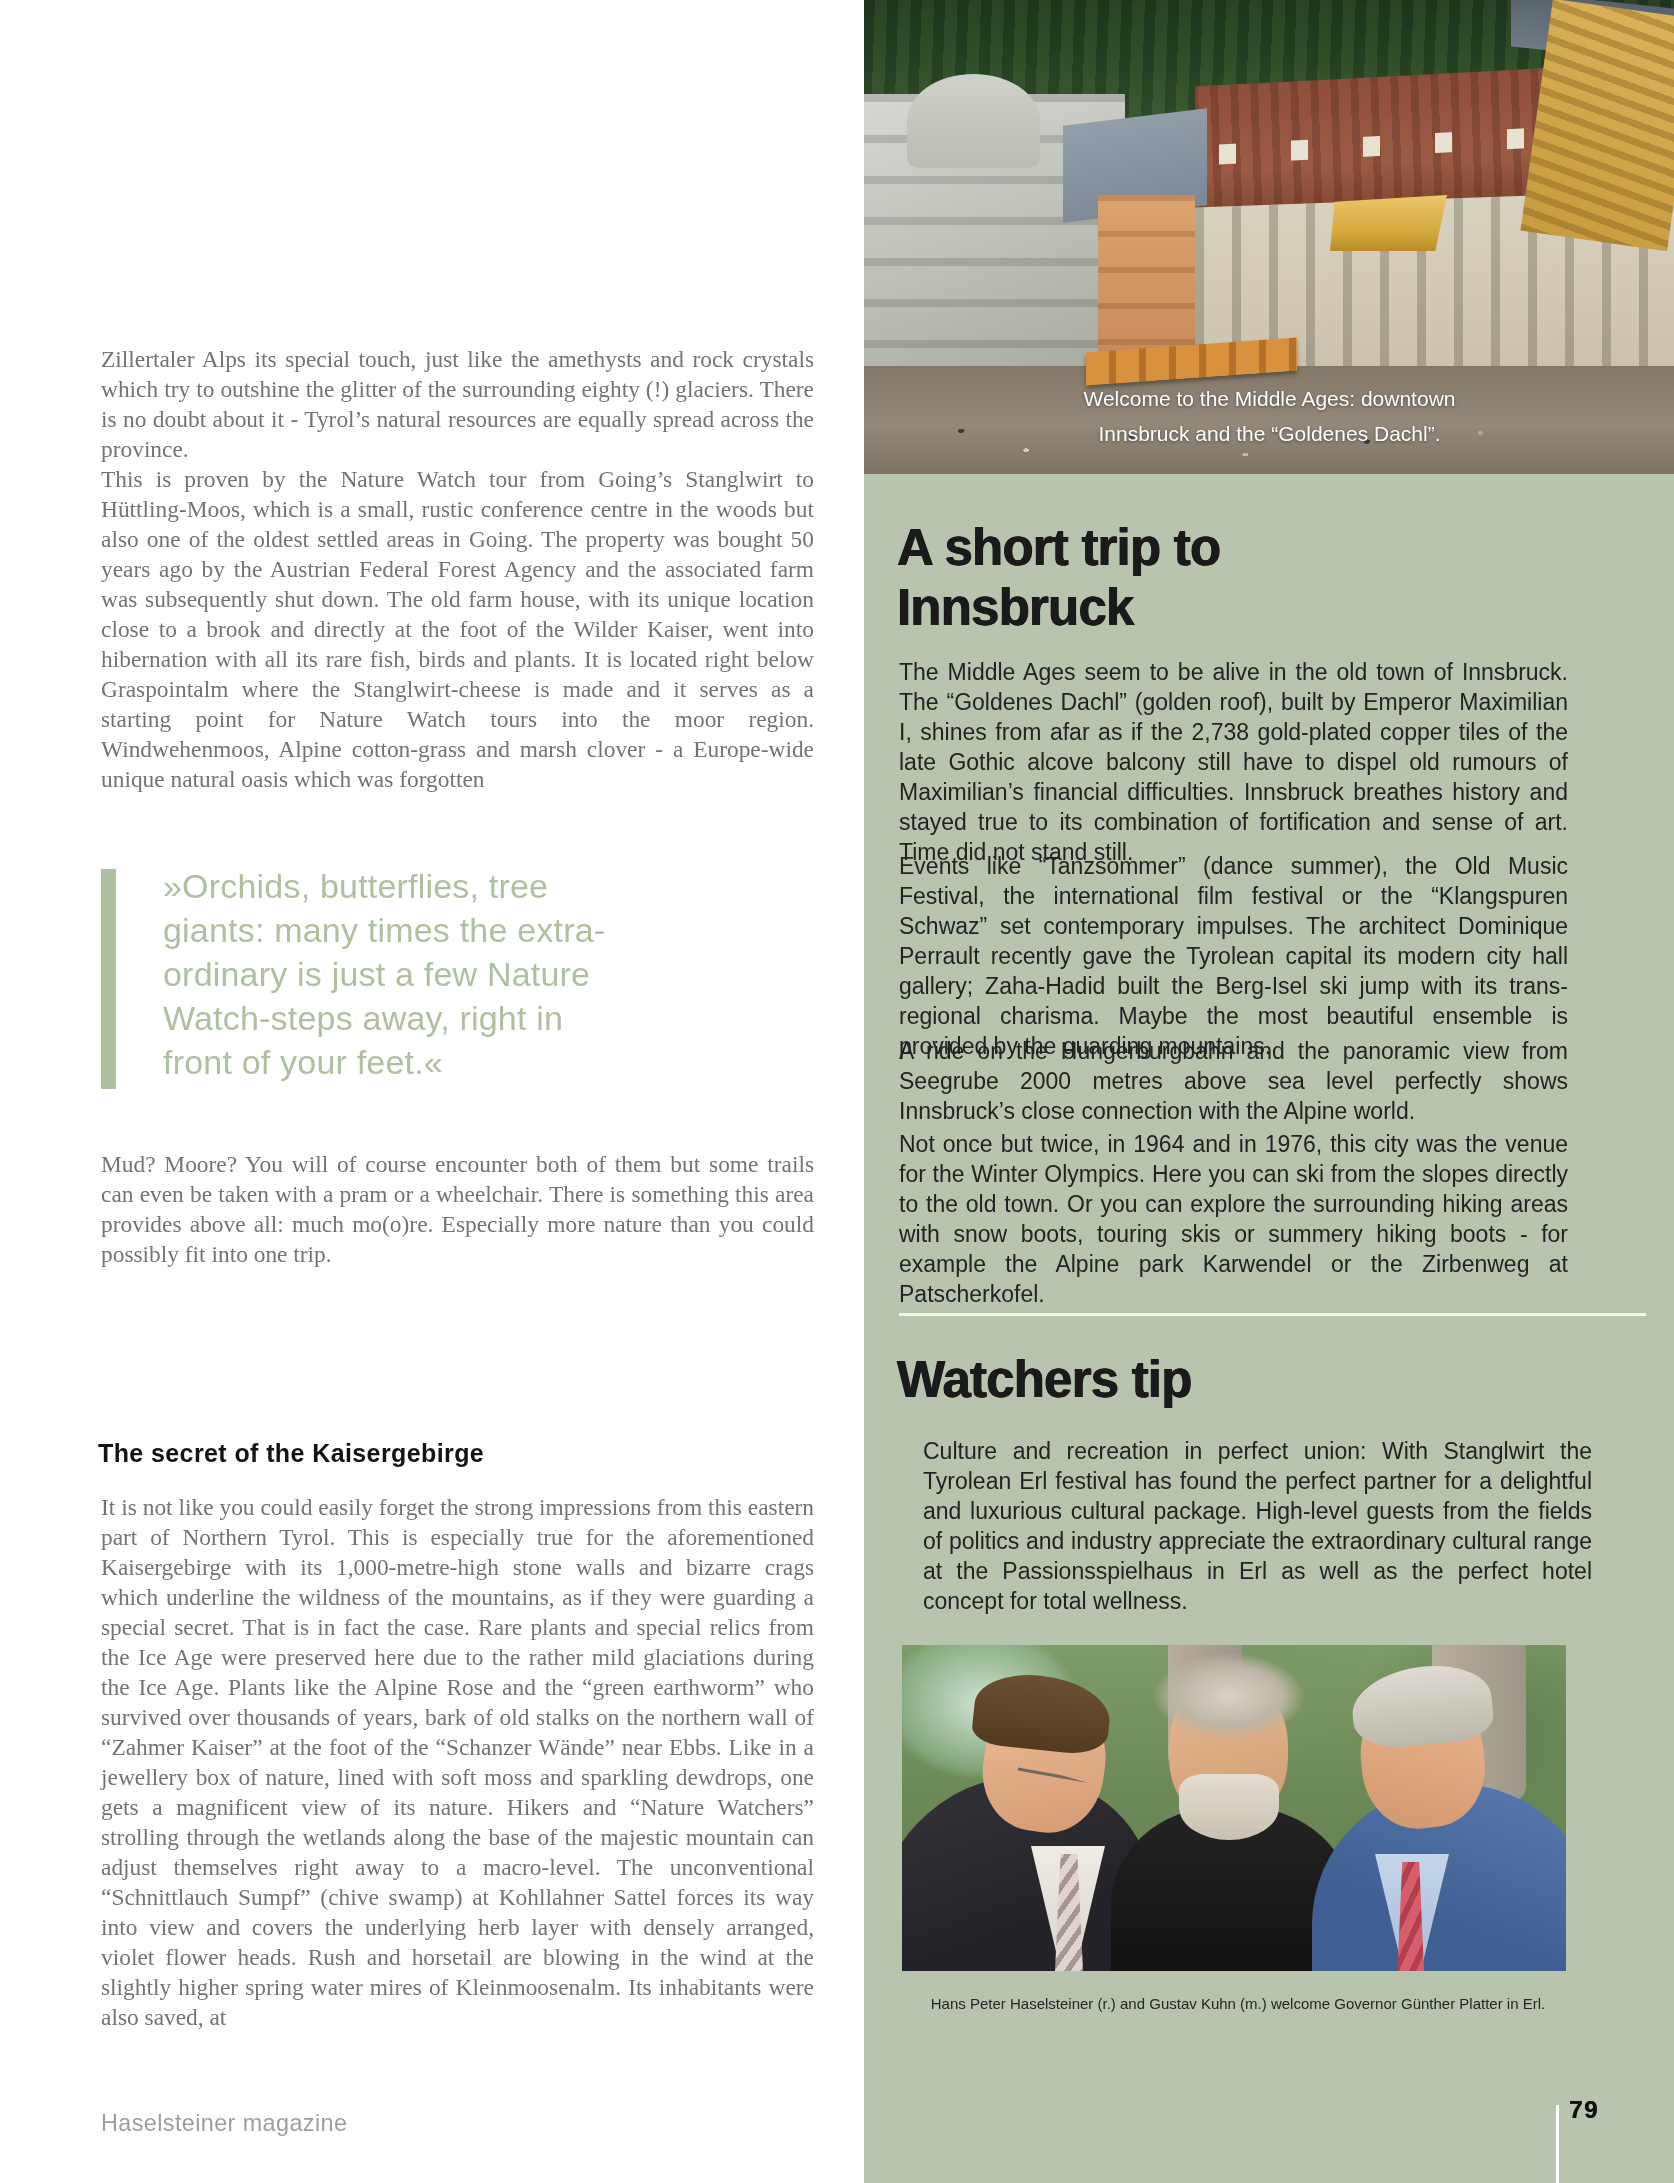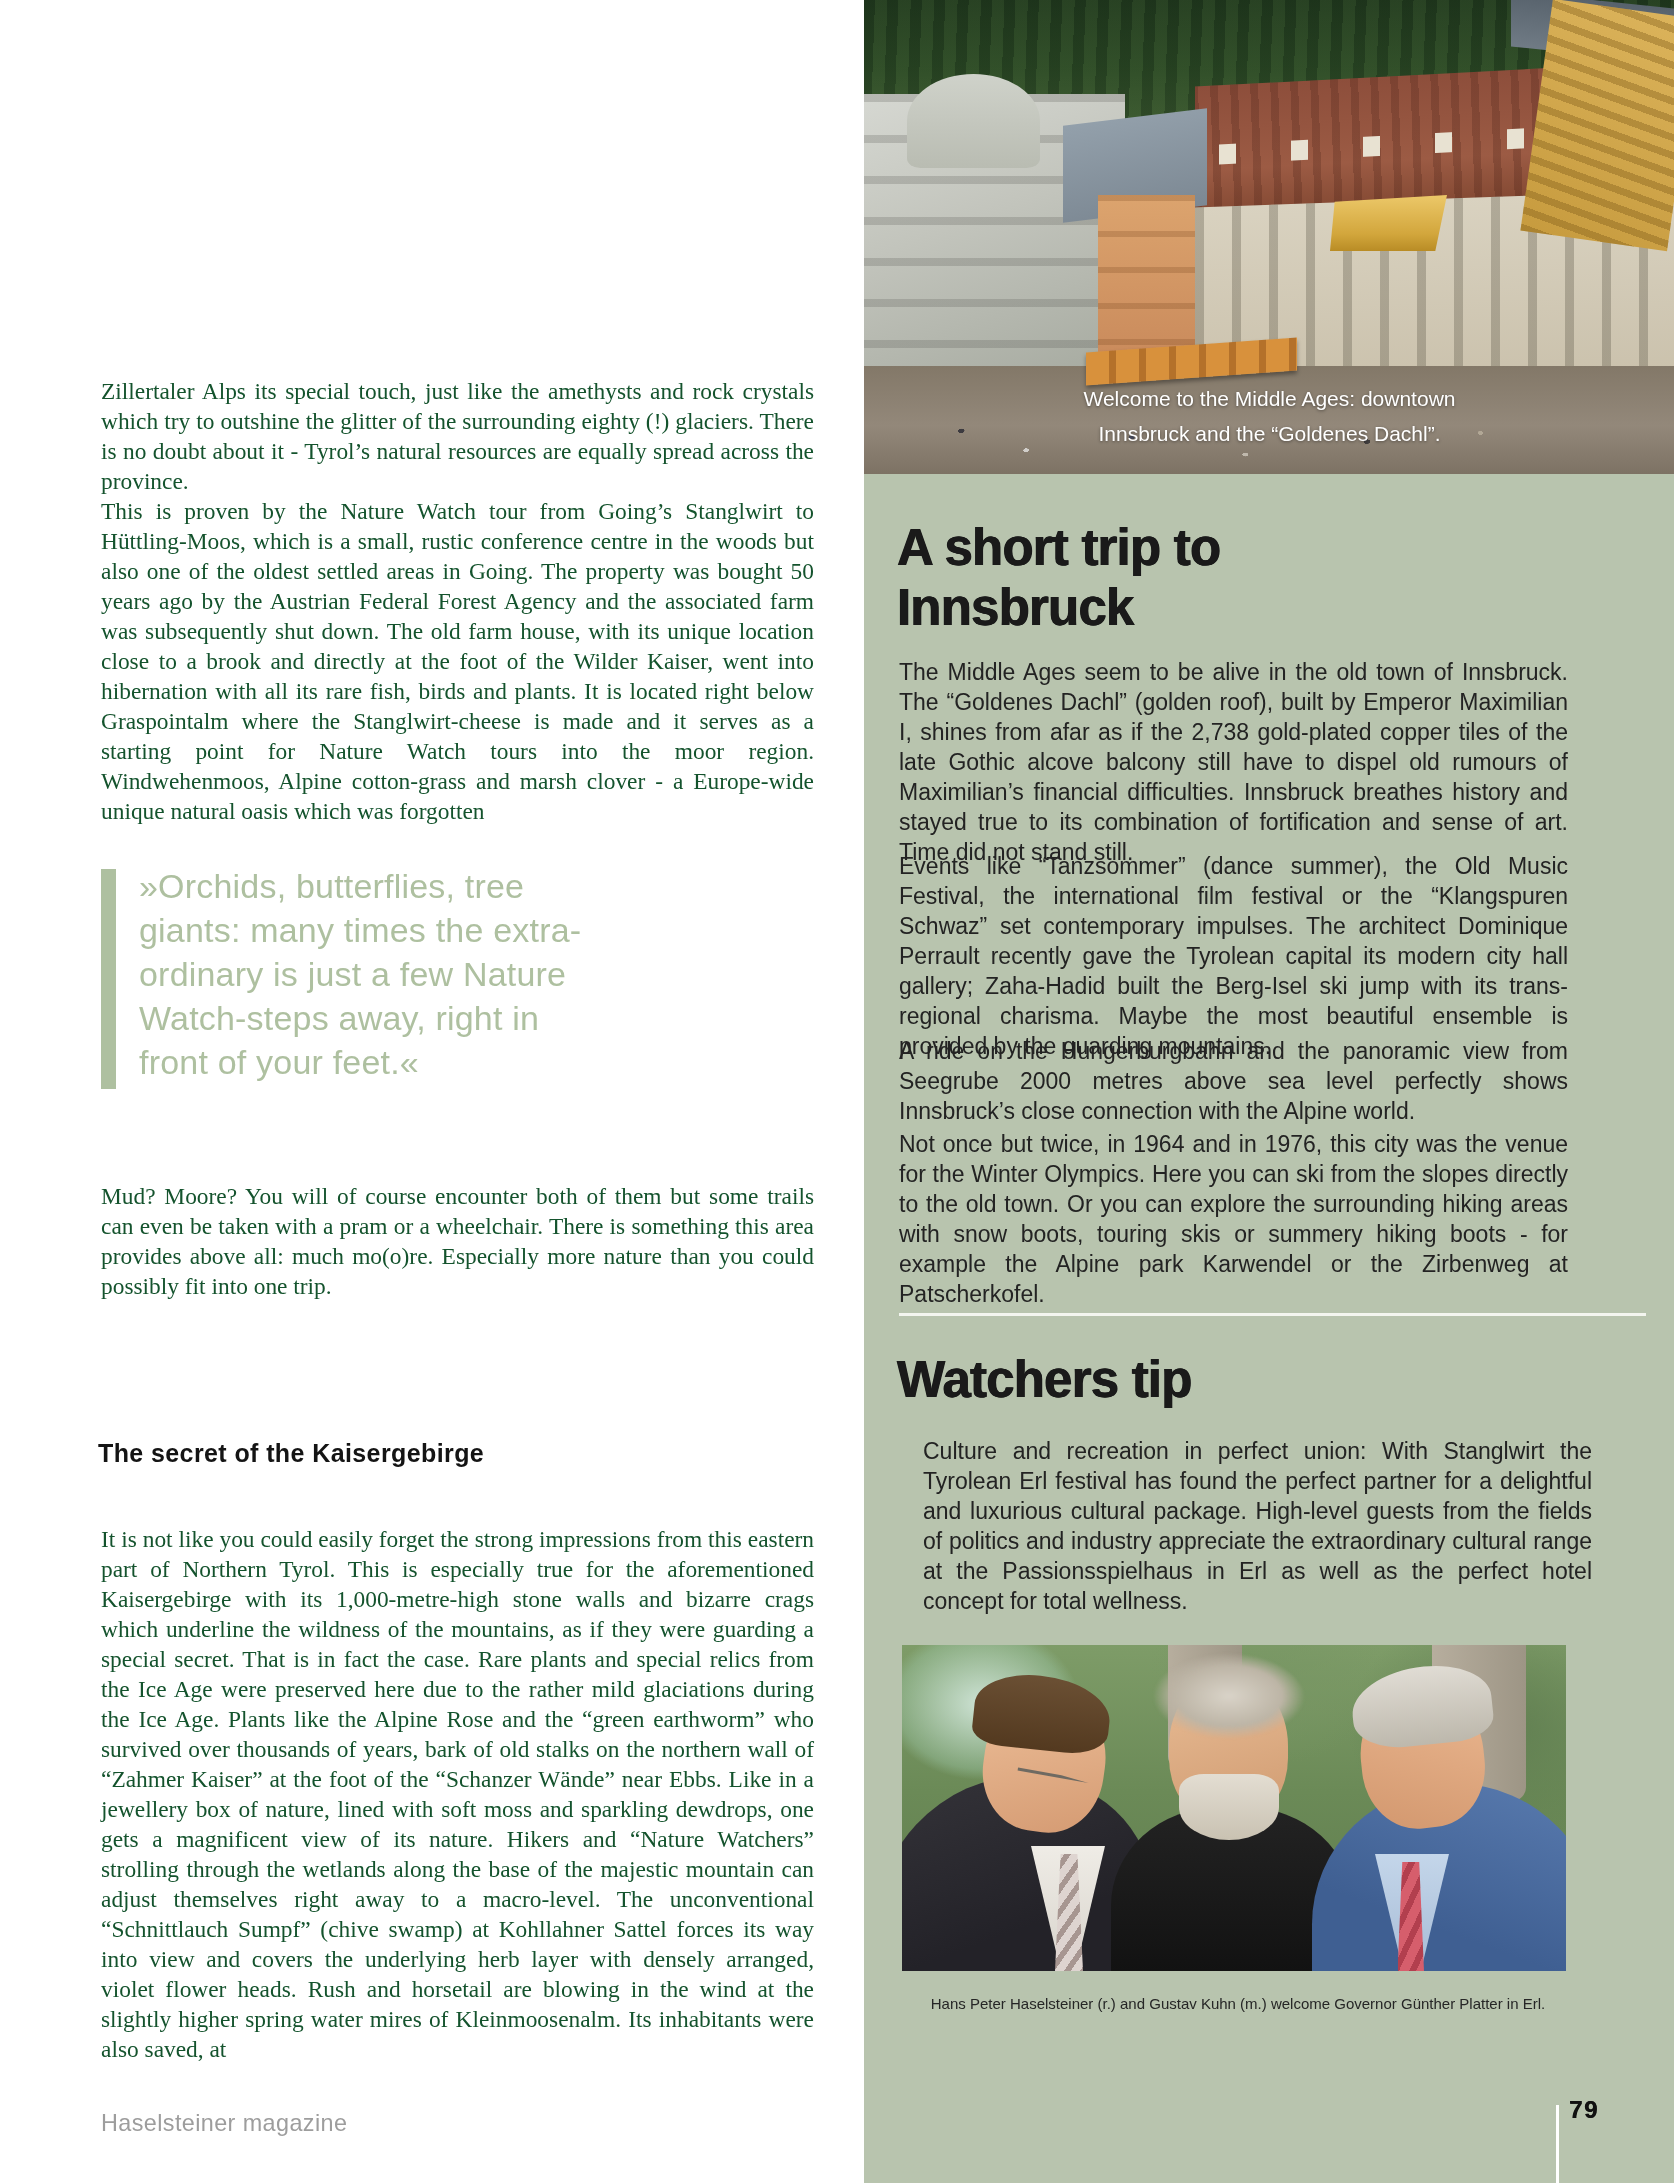--- a/index.html
+++ b/index.html
@@ -10,27 +10,27 @@
   *{margin:0;padding:0;box-sizing:border-box;}
   html,body{background:#ffffff;}
   .page{
     position:relative;width:1675px;height:2183px;background:#fff;overflow:hidden;
     font-family:"Liberation Sans",sans-serif;
   }
   
   .lc-block{
     position:absolute;left:101px;width:713px;
     font-family:"Liberation Serif",serif;font-size:23.4px;line-height:30px;
-    color:#14532d;text-align:justify;margin-top:32px;
+    color:#737373;text-align:justify;
   }
   .lc-block p{margin:0;}
   .lc-block1{top:344px;}
   .lc-block2{top:1149px;}
   .lc-block3{top:1492px;}
-  .pull-quote{position:absolute;left:101px;top:864px;width:616px;}
+  .pull-quote{position:absolute;left:101px;top:864px;width:616px;padding-left:24px;}
   .quote-bar{position:absolute;left:0;top:4.7px;width:15px;height:220px;background:var(--quote-green);}
   .quote-text{
     margin-left:38px;font-family:"Liberation Sans",sans-serif;font-size:34px;line-height:44px;
     color:var(--quote-green);white-space:pre-line;letter-spacing:0.2px;
   }
   .lc-sub{
     position:absolute;left:98px;top:1439px;width:702px;
     font-family:"Liberation Sans",sans-serif;font-size:25px;font-weight:bold;color:#141414;
     letter-spacing:0.4px;
   }

